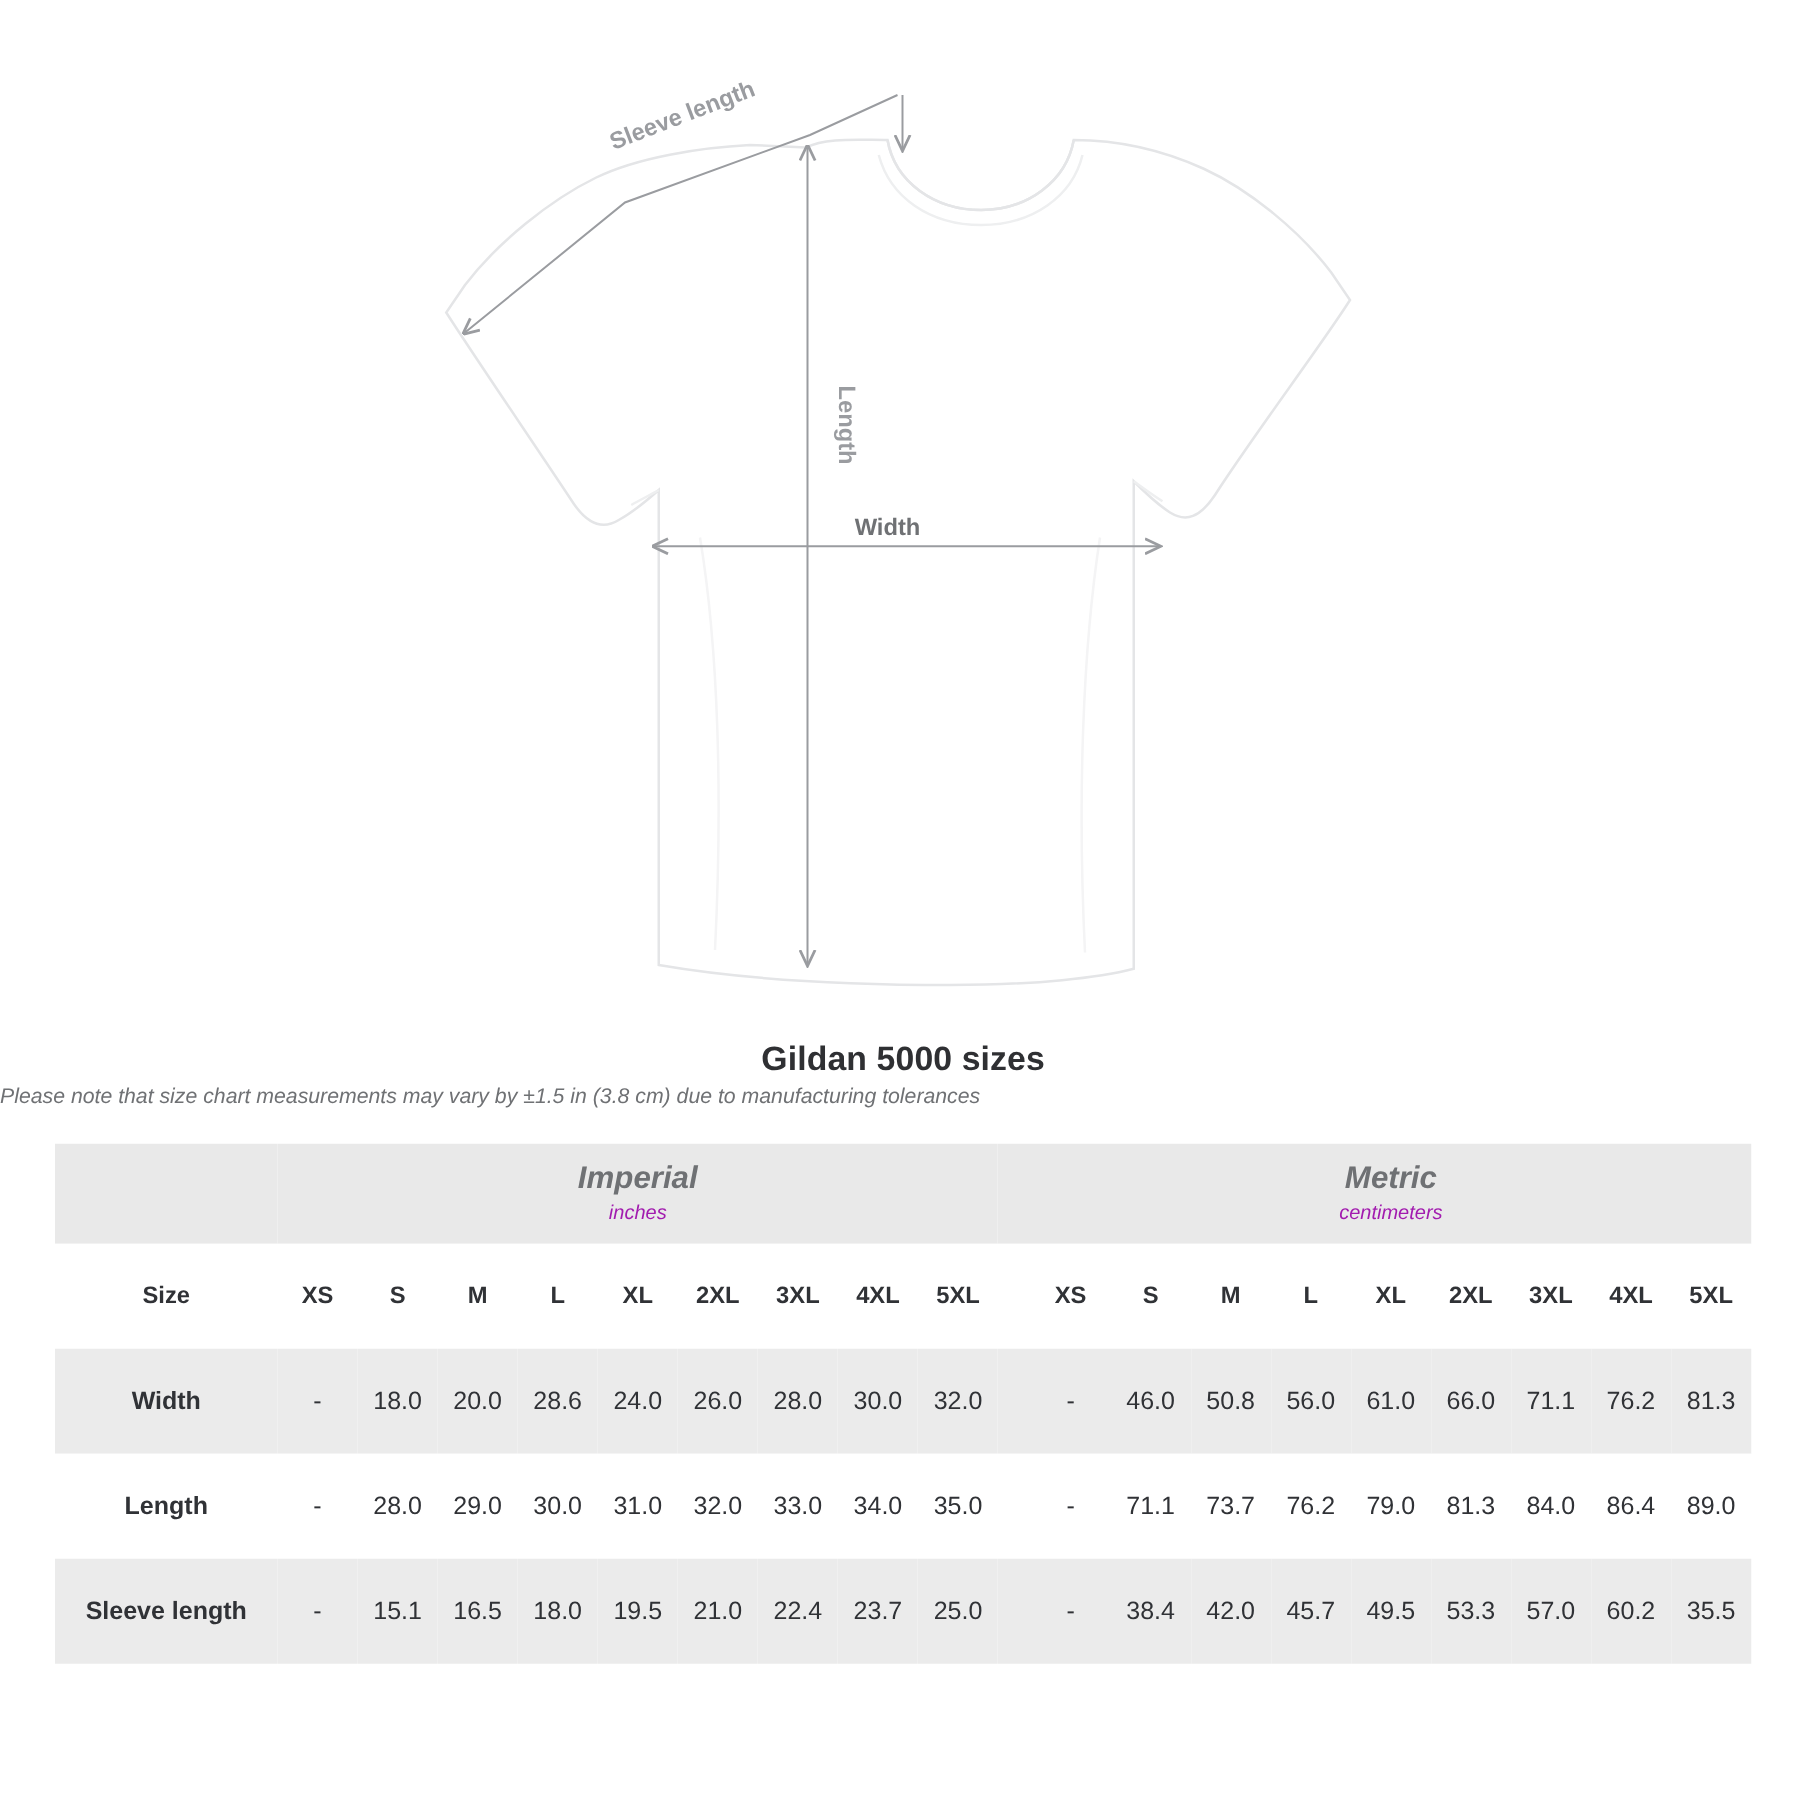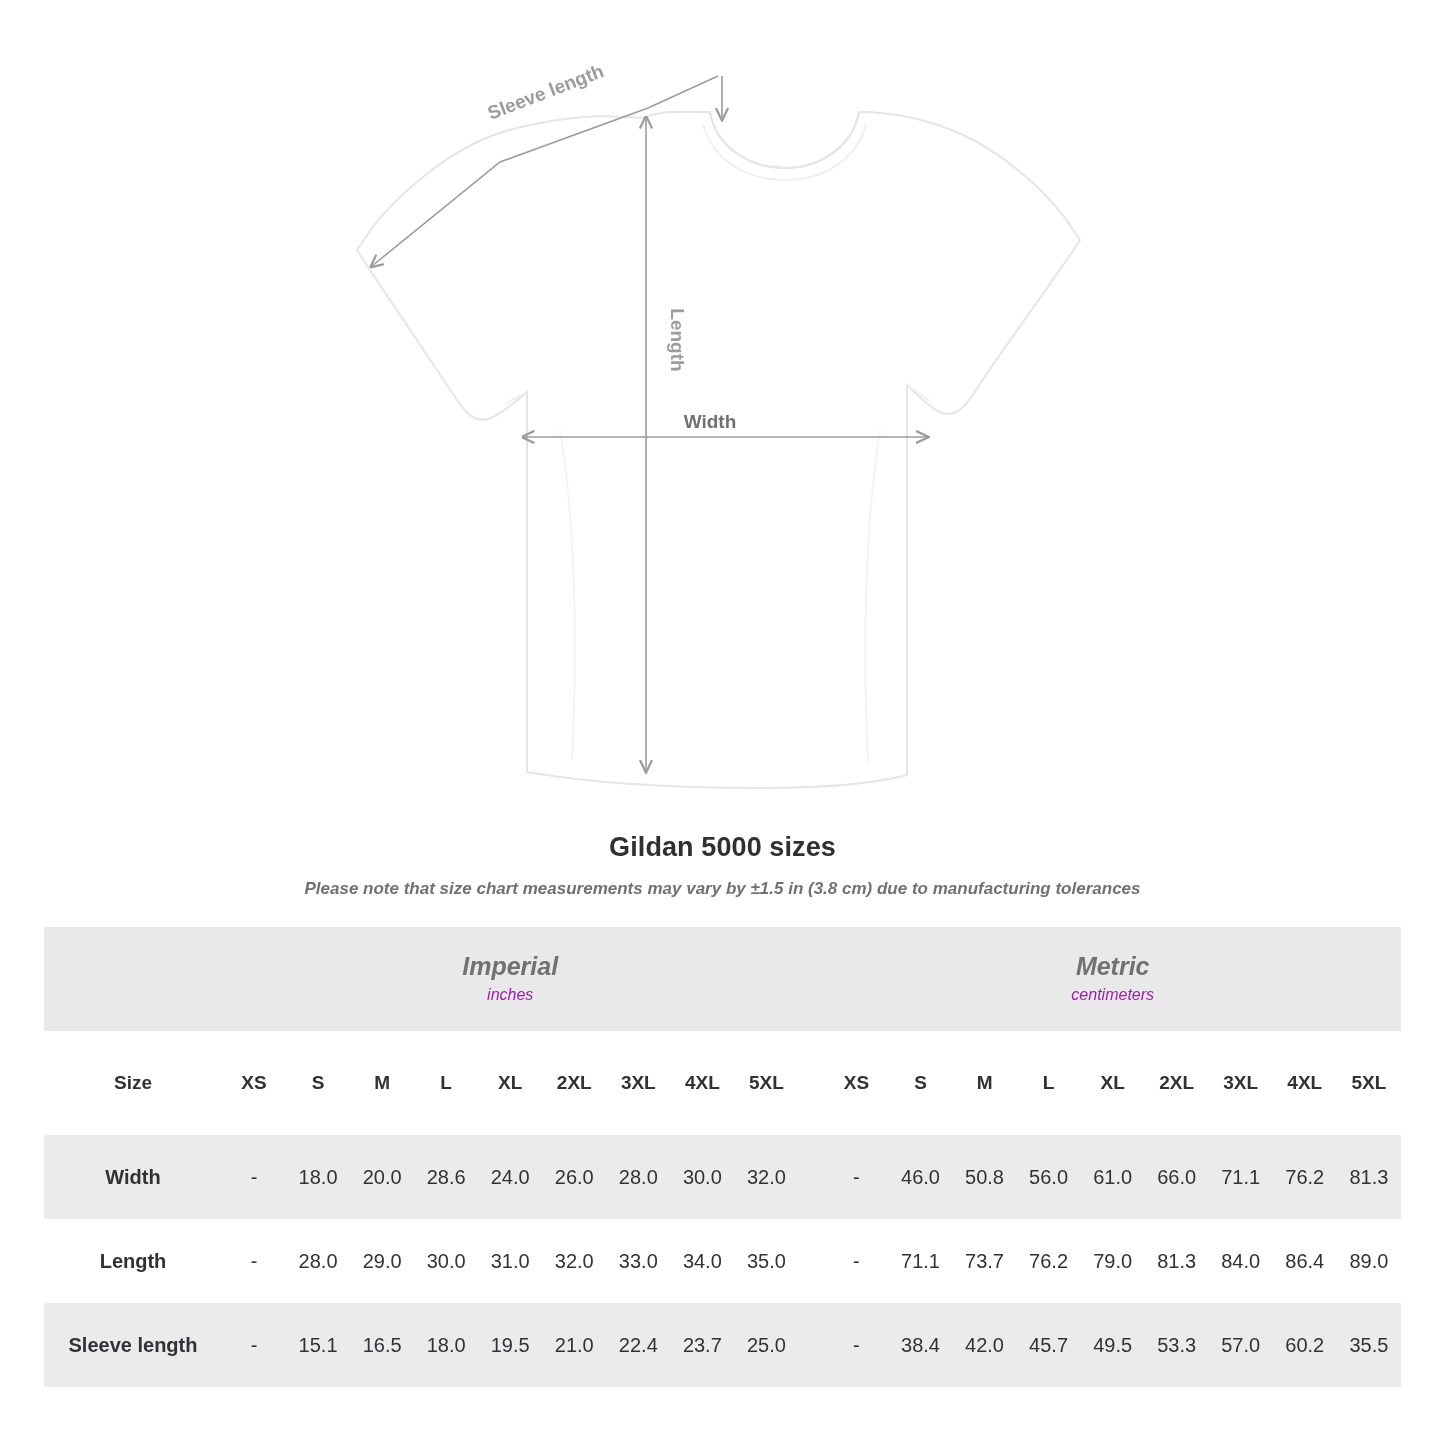--- a/index.html
+++ b/index.html
@@ -34,63 +34,61 @@
   
   .chart-title {
     text-align: center;
     font-size: 27px;
     font-weight: bold;
     color: #2f3033;
     margin: 12px 0 0 0;
     letter-spacing: 0.1px;
   }
   .chart-note {
-    text-align: center;
     font-size: 17px;
     font-style: italic;
     color: #6f7174;
-    margin: 16px 0 0 0;
-    font-weight: bold;
+    margin: 4px 0 0 0;
   }
 
   
   .table-wrap {
     margin: 28px 44px 0 44px;
   }
   table.sizes {
     border-collapse: collapse;
     width: 1357px;
     table-layout: fixed;
   }
   table.sizes td, table.sizes th {
     padding: 0;
     margin: 0;
     border: none;
   }
   .unit-band td {
     background: #e9e9e9;
-    height: 104px;
+    height: 80px;
     vertical-align: middle;
     text-align: center;
   }
   .unit-name {
     font-size: 25px;
     font-style: italic;
     font-weight: bold;
     color: #6f7174;
     line-height: 1.3;
   }
   .unit-sub {
     font-size: 16px;
     font-style: italic;
     color: #a21caf;
     line-height: 1.6;
   }
   .hdr-row td {
-    height: 104px;
+    height: 84px;
     vertical-align: middle;
     text-align: center;
     font-size: 19px;
     font-weight: bold;
     color: #303236;
     background: #ffffff;
   }
   .hdr-row td.rowlabel {
     font-size: 19px;
   }

